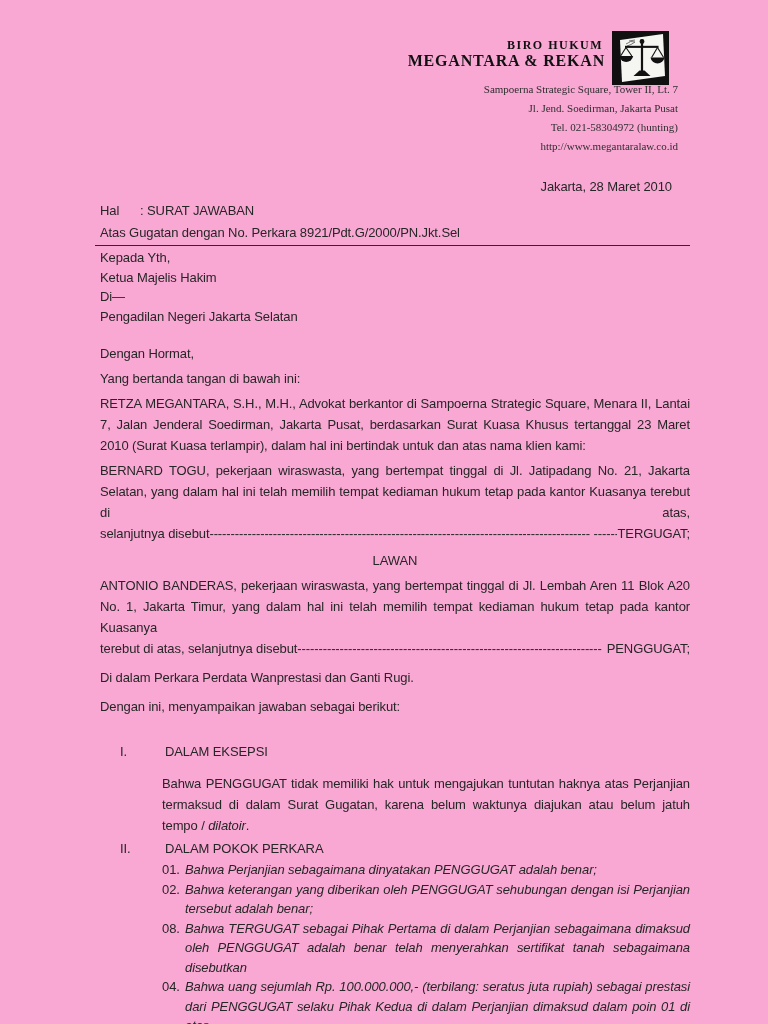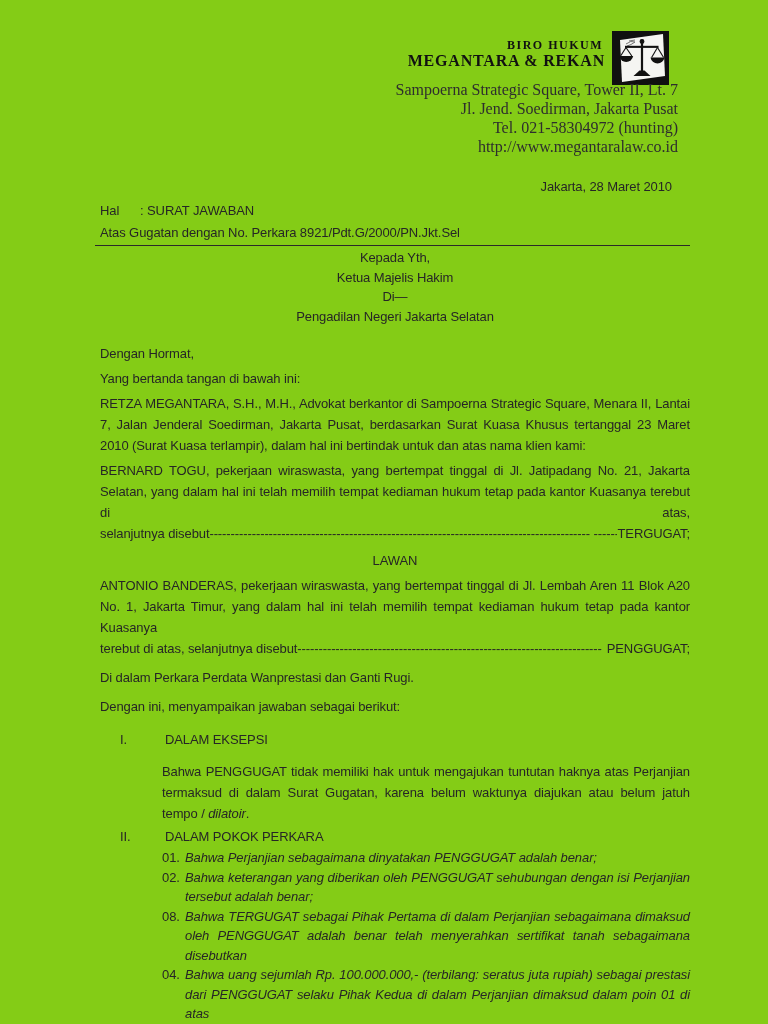--- a/index.html
+++ b/index.html
@@ -1,58 +1,58 @@
 <!DOCTYPE html>
 <html><head>
 <meta charset="utf-8">
 <style>
   html,body{margin:0;padding:0;background:#e8e8e8;}
   .page{
-    position:relative;width:768px;height:1024px;margin:0 auto;background:#84cc16;
+    position:relative;width:768px;height:1024px;margin:0 auto;background:#f9a8d4;
     font-family:"Liberation Sans", sans-serif;color:#262626;overflow:hidden;
   }
   
   .lh-small{
     position:absolute;top:38px;right:165px;
     font-family:"Liberation Serif", serif;font-weight:bold;font-size:12px;
     letter-spacing:1.5px;color:#111;
   }
   .lh-big{
     position:absolute;top:52px;right:163px;
     font-family:"Liberation Serif", serif;font-weight:bold;font-size:16px;
     letter-spacing:0.8px;color:#111;white-space:nowrap;
   }
   .lh-logo{position:absolute;left:612px;top:31px;width:57px;height:54px;}
   .lh-address{
     position:absolute;top:80px;right:90px;text-align:right;
-    font-family:"Liberation Serif", serif;font-size:16px;line-height:19px;color:#2e2e2e;
+    font-family:"Liberation Serif", serif;font-size:11px;line-height:19px;color:#2e2e2e;
   }
   
   .doc{
     position:absolute;left:100px;top:176px;width:590px;
     font-size:13px;letter-spacing:-0.1px;line-height:21px;
   }
   .doc p{margin:0;}
   .date{text-align:right;margin-right:18px;}
   .subject{margin-top:3px;line-height:21.5px;}
   .hal-label{display:inline-block;width:40px;}
   .rule{border:none;border-top:1.6px solid #2a2a2a;margin:2px 0 1px -5px;width:595px;}
-  .recipient{line-height:19.5px;margin-top:2px;text-align:center;}
+  .recipient{line-height:19.5px;margin-top:2px;}
   .salutation{margin-top:17px !important;}
   .intro{margin-top:4px !important;}
   .j{text-align:justify;}
   .jlast{text-align:justify;text-align-last:justify;}
   .para{margin-top:4px !important;}
   .dashrow{display:flex;align-items:baseline;white-space:nowrap;}
   .dashfill{flex:1 1 auto;overflow:hidden;white-space:nowrap;}
   .role-gap{padding-left:5px;}
   .versus{text-align:center;margin-top:6px;}
   .case-line{margin-top:8px !important;}
   .answer-intro{margin-top:8px !important;}
-  .secrow{margin-top:12px;}
+  .secrow{margin-top:24px;}
   .secrow.second{margin-top:2px;}
   .secnum{display:inline-block;margin-left:20px;width:45px;}
   .secpara{margin:11px 0 0 62px !important;}
   .items{margin:1px 0 0 62px;line-height:19.5px;}
   .item{display:flex;align-items:flex-start;}
   .inum{flex:0 0 23px;}
   .itext{flex:1 1 auto;font-style:italic;}
 </style>
 </head>
 <body>

